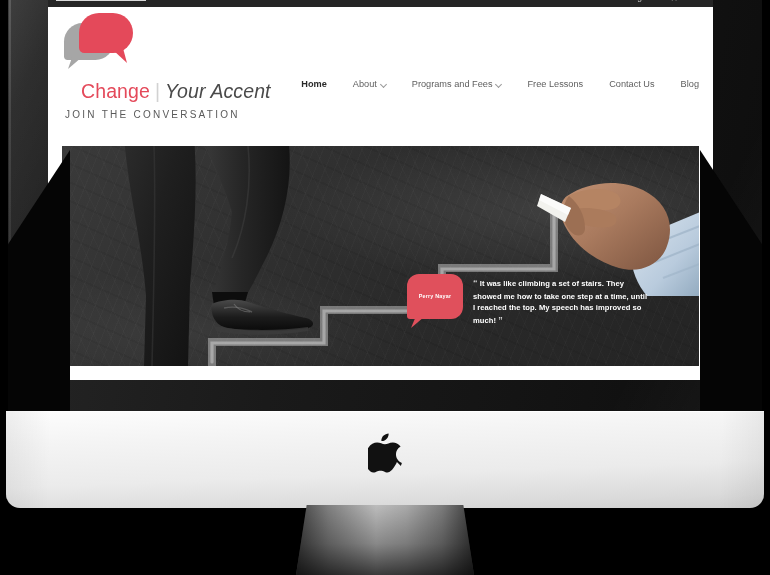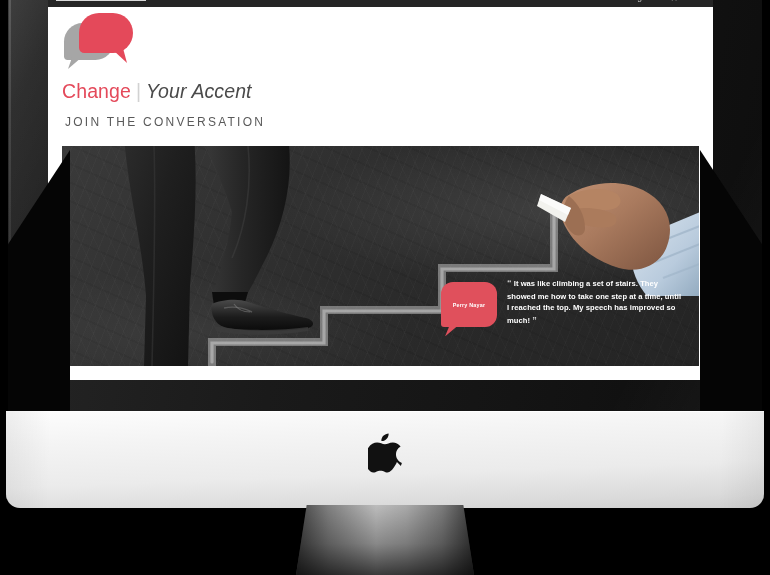--- a/index.html
+++ b/index.html
@@ -69,25 +69,25 @@
     clip-path:polygon(0 100%,100% 0,30% 0);
   }
   .bubble-red{
     position:absolute;left:15px;top:0;width:54px;height:40px;background:#e4495a;border-radius:22px 22px 22px 6px;
   }
   .bubble-red::after{
     content:"";position:absolute;right:6px;bottom:-10px;width:14px;height:13px;background:#e4495a;
     clip-path:polygon(100% 100%,0 0,75% 0);
   }
   .wordmark{margin-top:11px;font-size:19.5px;letter-spacing:.1px;white-space:nowrap;}
-  .wordmark .w-change{color:#e4495a;}
+  .wordmark .w-change{color:#e4495a;margin-left:19px;}
   .wordmark .w-sep{color:#d2d2d2;margin:0 5px;font-weight:300;}
   .wordmark .w-accent{color:#4a4a4a;font-style:italic;}
   .tagline{
-    margin-top:12px;font-size:12px;letter-spacing:2.25px;color:#5a5a5a;white-space:nowrap;padding-left:3px;
+    margin-top:6px;font-size:10px;letter-spacing:2.25px;color:#5a5a5a;white-space:nowrap;padding-left:3px;
   }
 
   .main-nav{
     position:absolute;right:12px;top:72px;display:flex;align-items:center;gap:0;
   }
   .nav-item{
     font-size:9.2px;color:#5e5e5e;text-decoration:none;padding:0 13px;white-space:nowrap;display:flex;align-items:center;gap:4px;
   }
   .nav-item.active{color:#2a2a2a;font-weight:bold;}
   .nav-item:last-child{padding-right:2px;}
@@ -129,21 +129,21 @@
   
   .legs{position:absolute;left:0;top:0;width:310px;height:220px;}
   .legs svg{display:block;}
 
   
   .hand{position:absolute;right:-6px;top:20px;width:190px;height:130px;}
   .hand svg{display:block;}
 
   
   .testimonial{
-    position:absolute;left:345px;top:128px;width:290px;display:flex;align-items:flex-end;gap:10px;margin-left:34px;
+    position:absolute;left:345px;top:128px;width:290px;display:flex;align-items:flex-start;gap:10px;
   }
   .quote-bubble{
     position:relative;flex:0 0 auto;width:56px;height:45px;background:#e0505c;border-radius:12px 12px 12px 3px;
     display:flex;align-items:center;justify-content:center;
   }
   .quote-bubble::after{
     content:"";position:absolute;left:4px;bottom:-9px;width:13px;height:11px;background:#e0505c;
     clip-path:polygon(0 100%,100% 0,35% 0);
   }
   .bubble-name{
@@ -218,20 +218,42 @@
         <div class="logo-bubbles">
           <span class="bubble-gray"></span>
           <span class="bubble-red"></span>
         </div>
         <div class="wordmark">
           <span class="w-change">Change</span><span class="w-sep">|</span><span class="w-accent">Your Accent</span>
         </div>
         <div class="tagline">JOIN THE CONVERSATION</div>
       </div>
 
+      <nav class="main-nav">
+        <a class="nav-item active" href="#">
+          <span>Home</span>
+        </a>
+        <a class="nav-item" href="#">
+          <span>About</span>
+          <span class="caret"></span>
+        </a>
+        <a class="nav-item" href="#">
+          <span>Programs and Fees</span>
+          <span class="caret"></span>
+        </a>
+        <a class="nav-item" href="#">
+          <span>Free Lessons</span>
+        </a>
+        <a class="nav-item" href="#">
+          <span>Contact Us</span>
+        </a>
+        <a class="nav-item" href="#">
+          <span>Blog</span>
+        </a>
+      </nav>
 
       <div class="header-divider"></div>
     </div>
 
     <div class="hero">
       <div class="chalkboard"></div>
       <div class="chalk-texture"></div>
 
       <div class="stairs">
         <svg viewBox="0 0 637 220" preserveAspectRatio="none">

